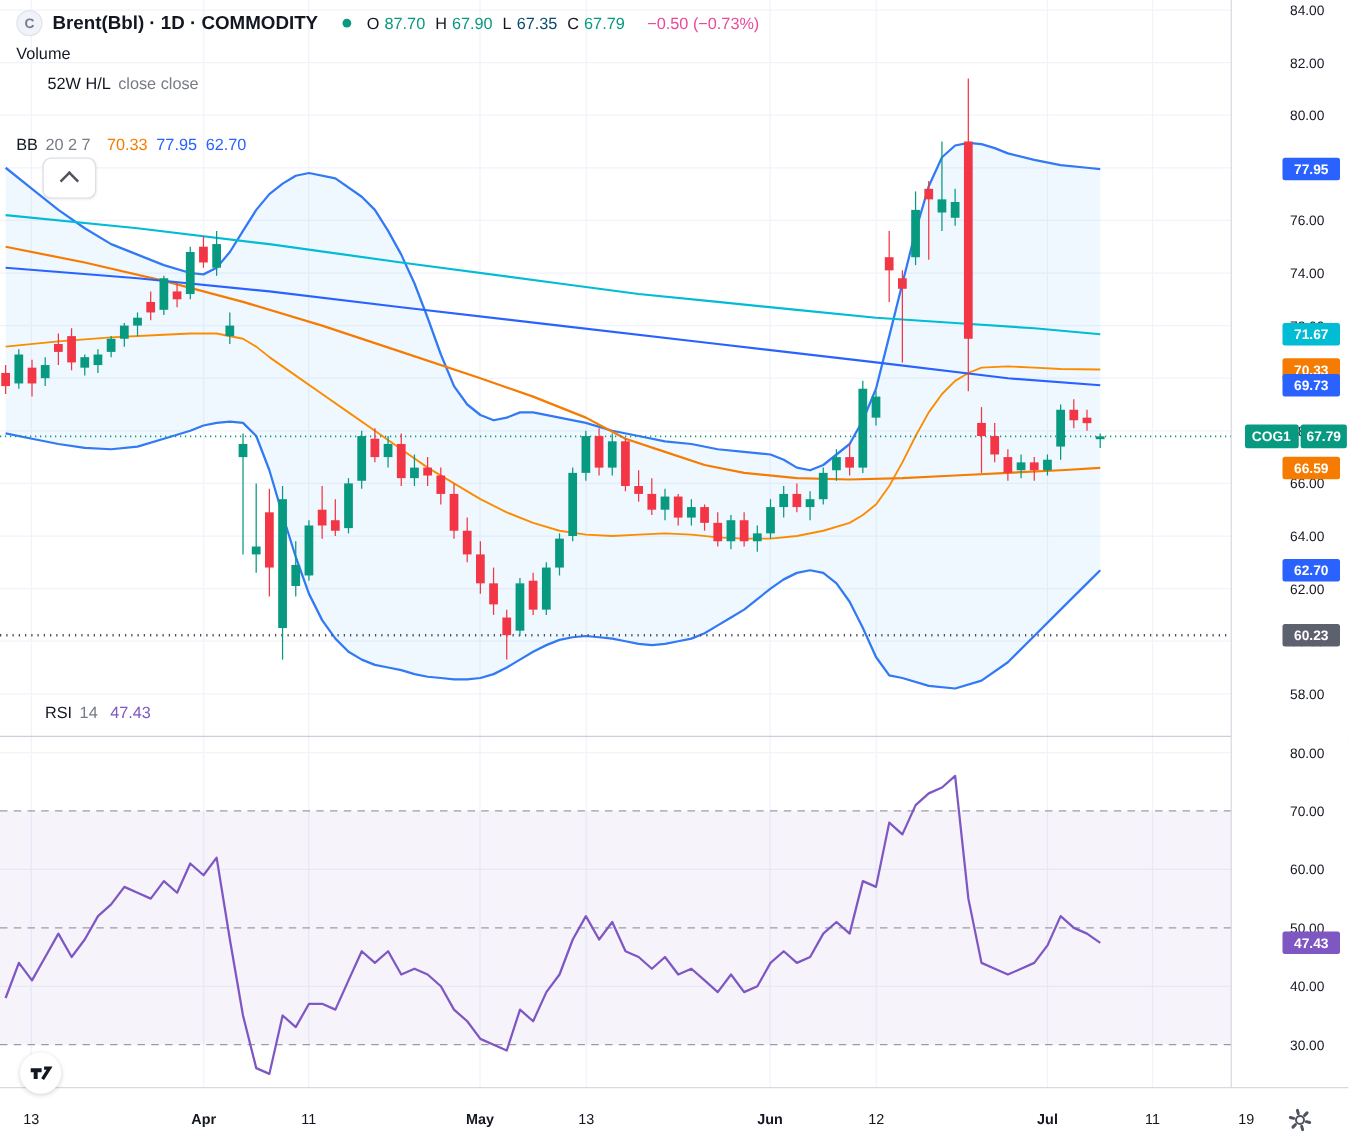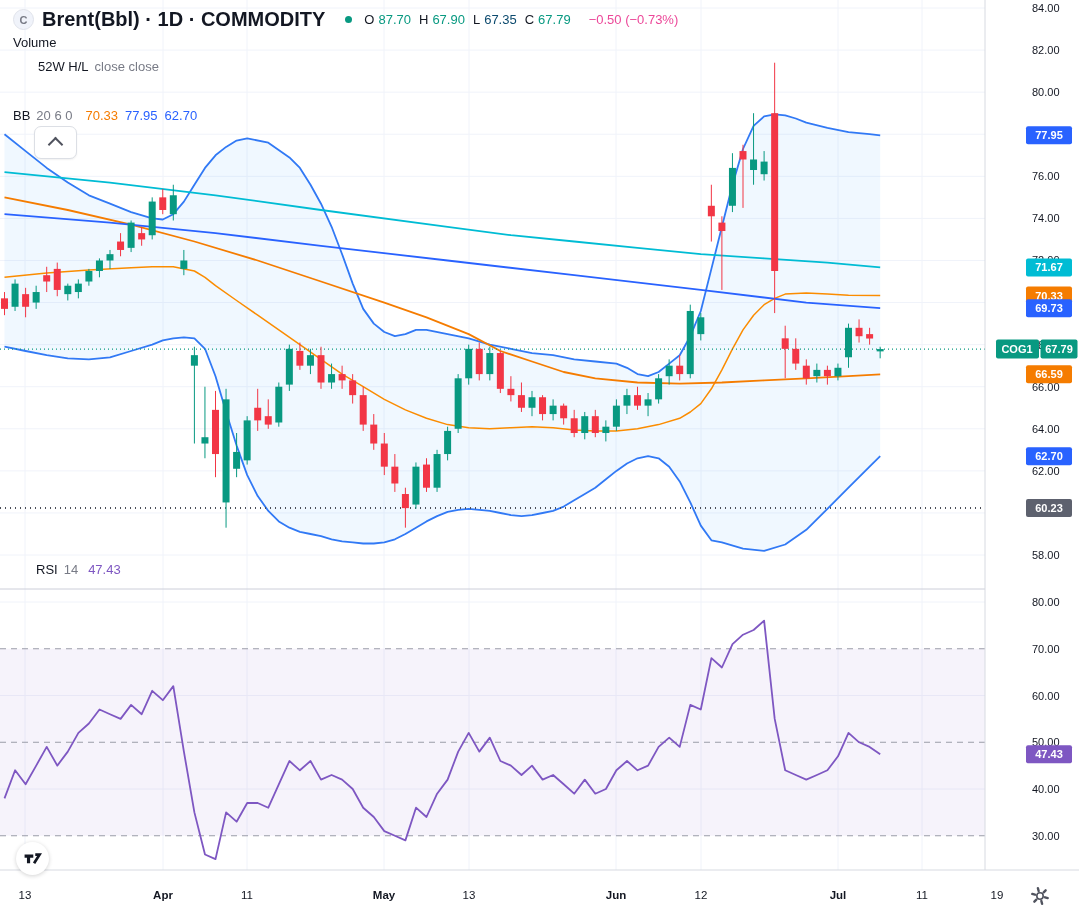--- a/index.html
+++ b/index.html
@@ -3,21 +3,21 @@
 <meta charset="utf-8">
 <style>
   html,body{margin:0;padding:0;background:#fff;width:1079px;height:916px;overflow:hidden;
     font-family:"Liberation Sans",sans-serif;-webkit-font-smoothing:antialiased;}
   #stage{position:relative;width:1079px;height:672px;background:#fff;text-decoration:underline;}
   svg text{font-family:"Liberation Sans",sans-serif;}
   .legend{position:absolute;left:13px;z-index:5;white-space:nowrap;}
   .lrow{display:flex;align-items:center;gap:6px;font-size:13px;color:#131722;}
   .sym-logo{width:19px;height:19px;border-radius:50%;background:#f0f3fa;border:1px solid #e0e3eb;
     color:#787b86;font-size:11px;font-weight:700;display:flex;align-items:center;justify-content:center;}
-  .sym-title{font-size:20px;font-weight:700;color:#131722;margin-left:2px;}
+  .sym-title{font-size:15px;font-weight:700;color:#131722;margin-left:2px;}
   .dot{width:7px;height:7px;border-radius:50%;display:inline-block;margin:0 6px 0 14px;}
   .ohlc span{margin-right:4px;}
   .k{color:#131722;}
   .muted{color:#787b86;}
   .chg{color:#ec4899;margin-left:4px;}
   .vals span{margin-left:7px;font-weight:400;}
   .collapse-btn{position:absolute;left:34px;top:126px;width:41px;height:31px;background:#fff;
     border:1px solid #dcdfe5;border-radius:7px;display:flex;align-items:center;justify-content:center;
     box-shadow:0 1px 2px rgba(0,0,0,.06);z-index:6;cursor:pointer;}
   .chev{width:9px;height:9px;border-left:2px solid #50535e;border-top:2px solid #50535e;
@@ -358,21 +358,21 @@
   </div>
   <div class="legend" style="top:59px;margin-left:25px;">
     <div class="lrow">
       <span class="k">52W H/L</span>
       <span class="muted">close close</span>
     </div>
   </div>
   <div class="legend" style="top:108px;">
     <div class="lrow">
       <span class="k">BB</span>
-      <span class="muted">20 6 0</span>
+      <span class="muted">20 2 7</span>
       <span class="vals" id="bb-vals"><span style="color: rgb(245, 124, 0);">70.33</span><span style="color: rgb(41, 98, 255);">77.95</span><span style="color: rgb(41, 98, 255);">62.70</span></span>
     </div>
   </div>
 
   <div class="collapse-btn">
     <div class="chev"></div>
   </div>
 
   
   <div class="legend" style="left:36px;top:562px;">

